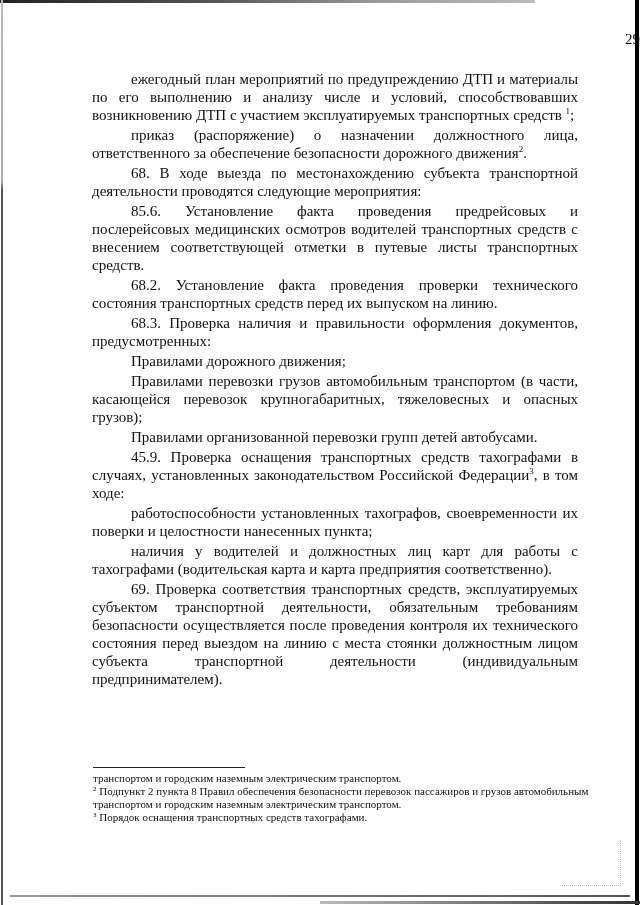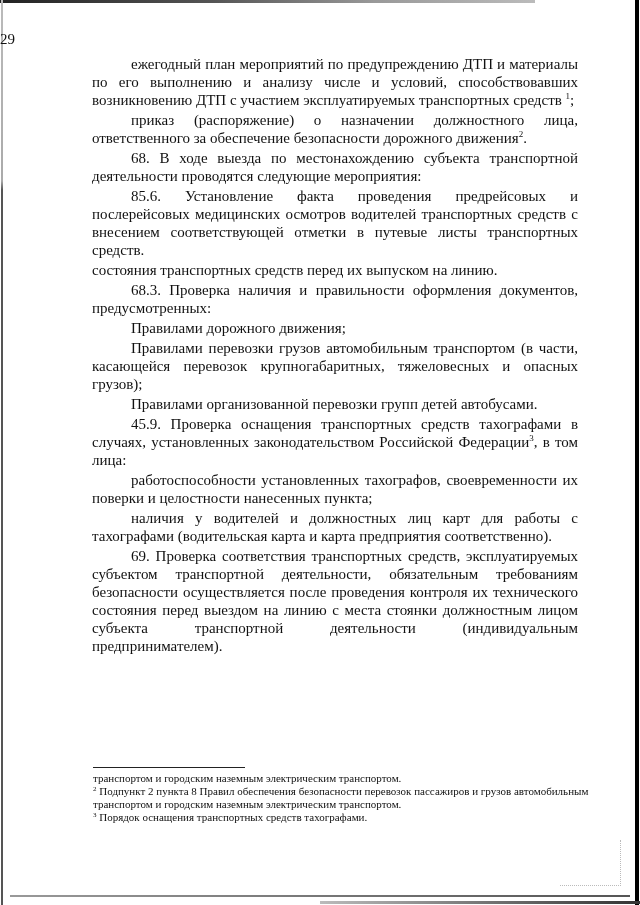--- a/index.html
+++ b/index.html
@@ -30,24 +30,24 @@
     .scan-bottom {
       position: absolute; left: 10px; top: 895px; width: 620px; height: 2px;
       background: linear-gradient(90deg, #999 0%, #777 50%, #555 100%);
     }
     .scan-bottom2 {
       position: absolute; left: 320px; top: 901px; width: 320px; height: 3px;
       background: linear-gradient(90deg, #bbb 0%, #777 50%, #333 100%);
     }
     .page-number {
       position: absolute; left: 0; width: 640px; top: 30px;
-      text-align: left; font-size: 15px; line-height: 18px;
+      text-align: right; font-size: 15px; line-height: 18px;
     }
     .body-text {
-      position: absolute; left: 92px; width: 486px; top: 55px;
+      position: absolute; left: 92px; width: 486px; top: 70px;
       font-size: 15px; line-height: 18px;
     }
     .line {
       display: block;
       white-space: nowrap;
       text-align: justify;
       text-align-last: justify;
       height: 18px;
     }
     .line.last {
@@ -108,20 +108,21 @@
   </div>
 
   <div class="para">
     <span class="line indent">85.6. Установление факта проведения предрейсовых и</span>
     <span class="line">послерейсовых медицинских осмотров водителей транспортных средств с</span>
     <span class="line">внесением соответствующей отметки в путевые листы транспортных</span>
     <span class="line last">средств.</span>
   </div>
 
   <div class="para">
+    <span class="line indent">68.2. Установление факта проведения проверки технического</span>
     <span class="line last">состояния транспортных средств перед их выпуском на линию.</span>
   </div>
 
   <div class="para">
     <span class="line indent">68.3. Проверка наличия и правильности оформления документов,</span>
     <span class="line last">предусмотренных:</span>
   </div>
 
   <div class="para">
     <span class="line indent last">Правилами дорожного движения;</span>
@@ -133,21 +134,21 @@
     <span class="line last">грузов);</span>
   </div>
 
   <div class="para">
     <span class="line indent last">Правилами организованной перевозки групп детей автобусами.</span>
   </div>
 
   <div class="para">
     <span class="line indent">45.9. Проверка оснащения транспортных средств тахографами в</span>
     <span class="line"><span>случаях, установленных законодательством Российской Федерации</span><sup>3</sup><span>, в том</span></span>
-    <span class="line last">лица:</span>
+    <span class="line last">ходе:</span>
   </div>
 
 
   <div class="para">
     <span class="line indent">работоспособности установленных тахографов, своевременности их</span>
     <span class="line last">поверки и целостности нанесенных пункта;</span>
   </div>
 
   <div class="para">
     <span class="line indent">наличия у водителей и должностных лиц карт для работы с</span>

